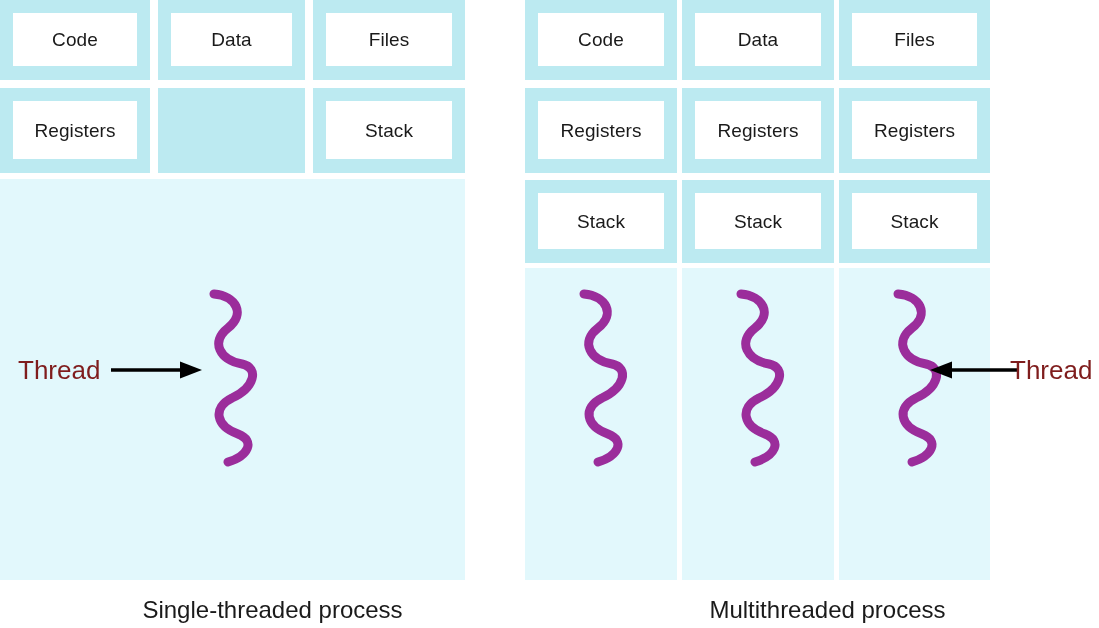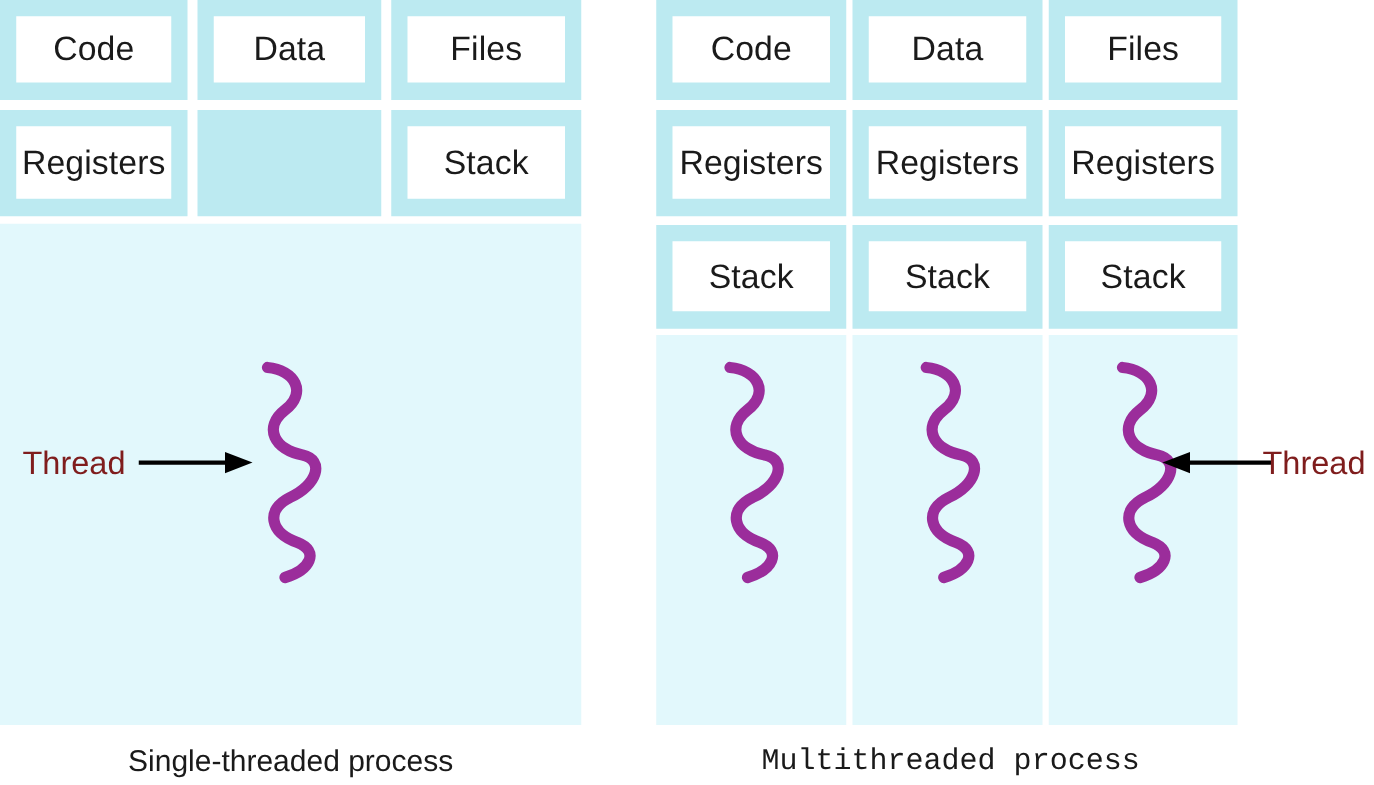--- a/index.html
+++ b/index.html
@@ -29,21 +29,21 @@
   .cell > .chip {
     position: absolute;
     left: 13px;
     right: 13px;
     top: 13px;
     bottom: 14px;
     background: #ffffff;
     display: flex;
     align-items: center;
     justify-content: center;
-    font-size: 27px;
+    font-size: 19px;
     color: #1a1a1a;
     letter-spacing: 0.1px;
     line-height: 1;
     white-space: nowrap;
   }
 
   
   .pane {
     position: absolute;
     background: #e2f8fc;
@@ -72,20 +72,21 @@
   .arrow svg { display: block; overflow: visible; }
 
   
   .caption {
     position: absolute;
     font-size: 24px;
     color: #1a1a1a;
     text-align: center;
     line-height: 1;
     white-space: nowrap;
+    padding-left: 40px;
   }
 </style>
 </head>
 <body>
 
 <div id="canvas">
 
   <div class="cell" style="left:0px; top:0px; width:150px; height:80px;">
     <div class="chip">Code</div>
   </div>
@@ -195,15 +196,15 @@
   </div>
 
   <div class="arrow" style="left:940px; top:358px; width:78px;">
     <svg width="78" height="24" viewBox="0 0 78 24" aria-hidden="true">
       <line x1="8" y1="12" x2="77" y2="12" stroke="#000000" stroke-width="3.4"></line>
       <polygon points="12,3.5 12,20.5 -10,12" fill="#000000"></polygon>
     </svg>
   </div>
   <div class="arrow-label" style="left:1010px; top:357px;">Thread</div>
 
-  <div class="caption" style="left:528px; top:598px; width:465px;font-family:Liberation Mono, monospace;">Multithreaded process</div>
+  <div class="caption" style="left:555px; top:598px; width:465px;">Multithreaded process</div>
 
 </div>
 
 </body></html>

